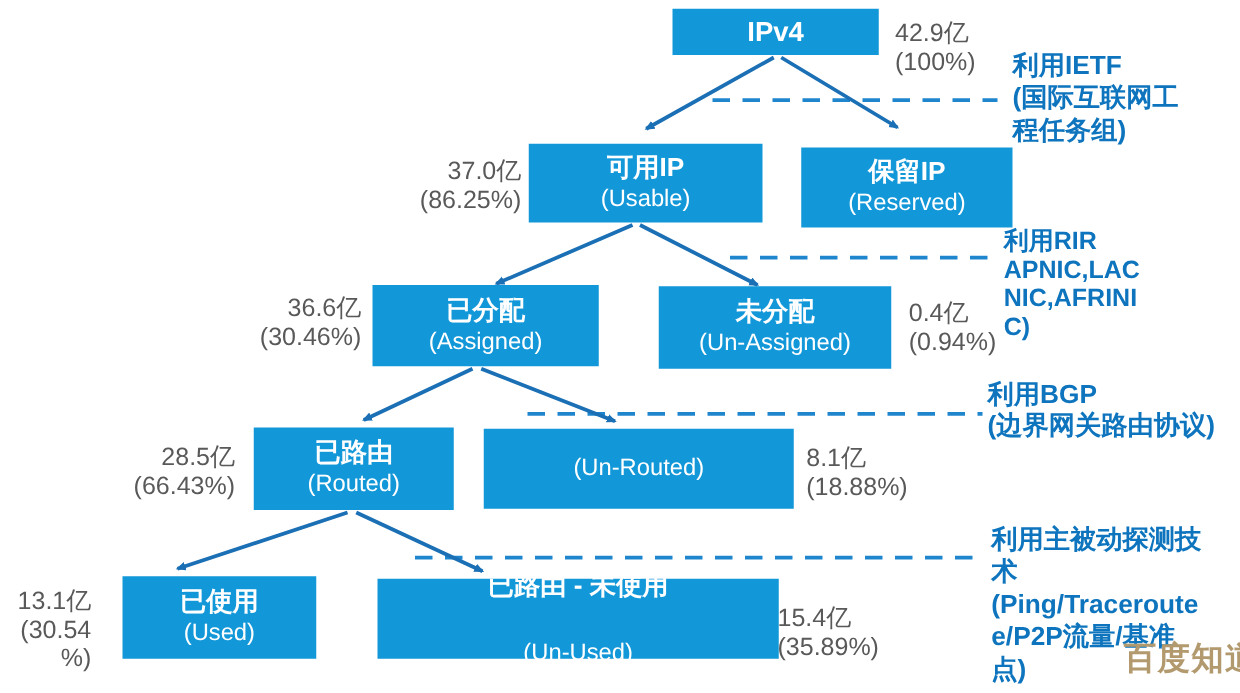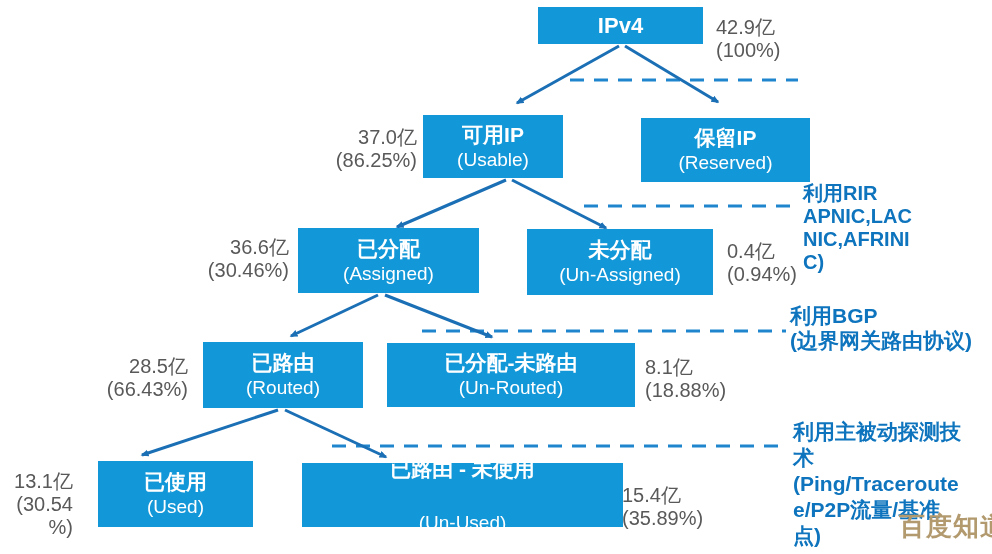--- a/index.html
+++ b/index.html
@@ -24,21 +24,21 @@
   .ann {
     position:absolute; color:#0d74bd; font-weight:bold; font-size:21px;
     white-space:nowrap;
   }
   .watermark {
     position:absolute; left:899px; top:509px; color:#b29a6e;
     font-weight:bold; font-size:26px; letter-spacing:1px; white-space:nowrap;
   }
   
   #n-ipv4      { left:538px; top:7px;   width:165px; height:37px; }
-  #n-usable    { left:423px; top:115px; width:140px; height:63px; }
+  #n-usable    { left:423px; top:115px; width:187px; height:63px; }
   #n-reserved  { left:641px; top:118px; width:169px; height:64px; }
   #n-assigned  { left:298px; top:228px; width:181px; height:65px; }
   #n-unassigned{ left:527px; top:229px; width:186px; height:66px; }
   #n-routed    { left:203px; top:342px; width:160px; height:66px; }
   #n-unrouted  { left:387px; top:343px; width:248px; height:64px; }
   #n-used      { left:98px;  top:461px; width:155px; height:66px; }
   #n-unused    { left:302px; top:463px; width:321px; height:64px;gap:29px; }
   
   #s-ipv4      { left:716px; top:16px;  text-align:left; }
   #s-usable    { left:318px; top:126px; width:99px;  text-align:right; }
@@ -98,21 +98,20 @@
   </div>
   <div class="node" id="n-unassigned">
     <span class="zh">未分配</span>
     <span class="en">(Un-Assigned)</span>
   </div>
   <div class="node" id="n-routed">
     <span class="zh">已路由</span>
     <span class="en">(Routed)</span>
   </div>
   <div class="node" id="n-unrouted">
-    <span class="zh">已分配-未路由</span>
     <span class="en">(Un-Routed)</span>
   </div>
   <div class="node" id="n-used">
     <span class="zh">已使用</span>
     <span class="en">(Used)</span>
   </div>
   <div class="node" id="n-unused">
     <span class="zh">已路由 - 未使用</span>
     <span class="en">(Un-Used)</span>
   </div>
@@ -144,20 +143,25 @@
   <div class="stat" id="s-used">
     <div>13.1亿</div>
     <div>(30.54</div>
     <div>%)</div>
   </div>
   <div class="stat" id="s-unused">
     <div>15.4亿</div>
     <div>(35.89%)</div>
   </div>
 
+  <div class="ann" id="a-ietf">
+    <div>利用IETF</div>
+    <div>(国际互联网工</div>
+    <div>程任务组)</div>
+  </div>
   <div class="ann" id="a-rir">
     <div>利用RIR</div>
     <div>APNIC,LAC</div>
     <div>NIC,AFRINI</div>
     <div>C)</div>
   </div>
   <div class="ann" id="a-bgp">
     <div>利用BGP</div>
     <div>(边界网关路由协议)</div>
   </div>

